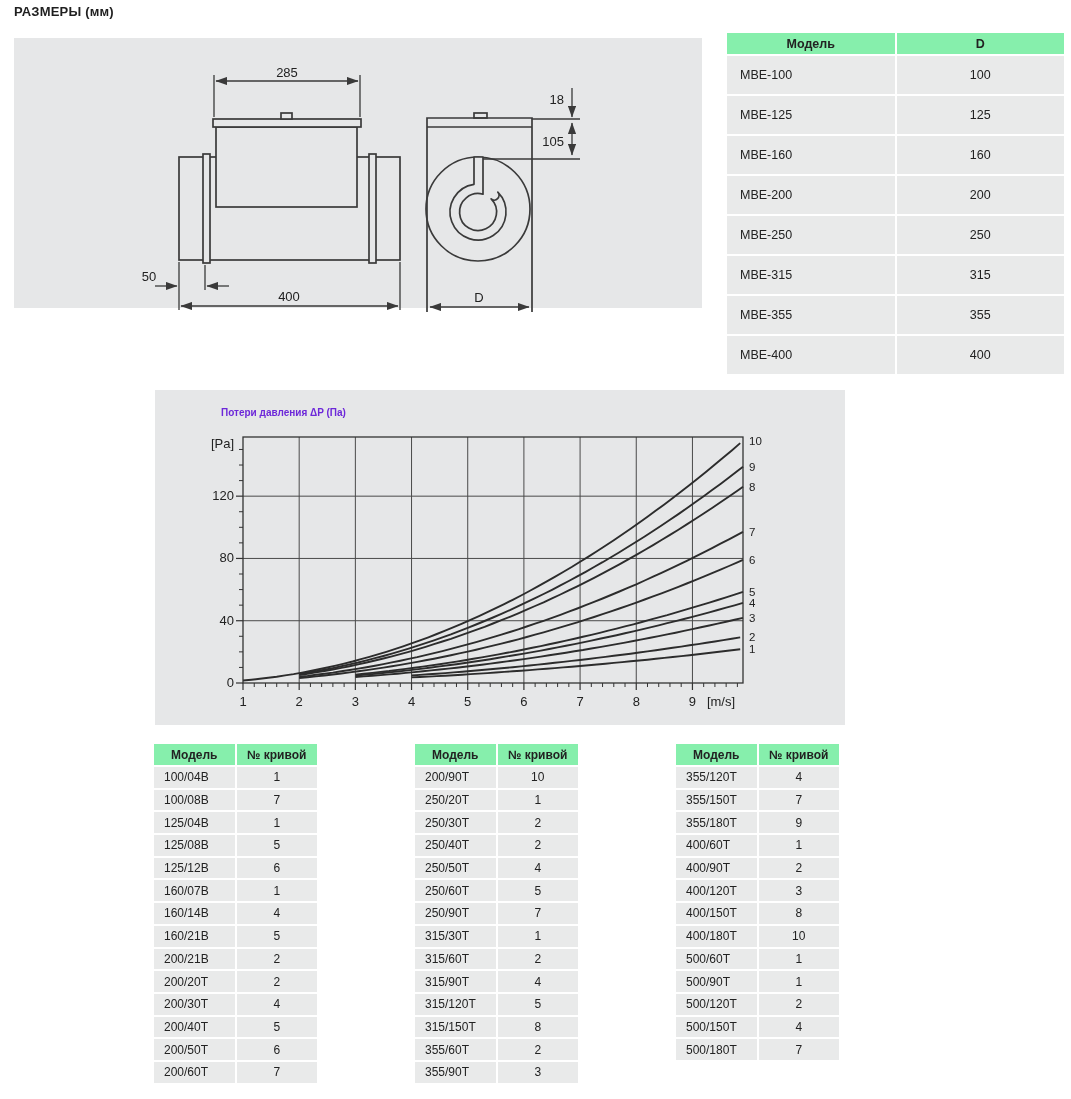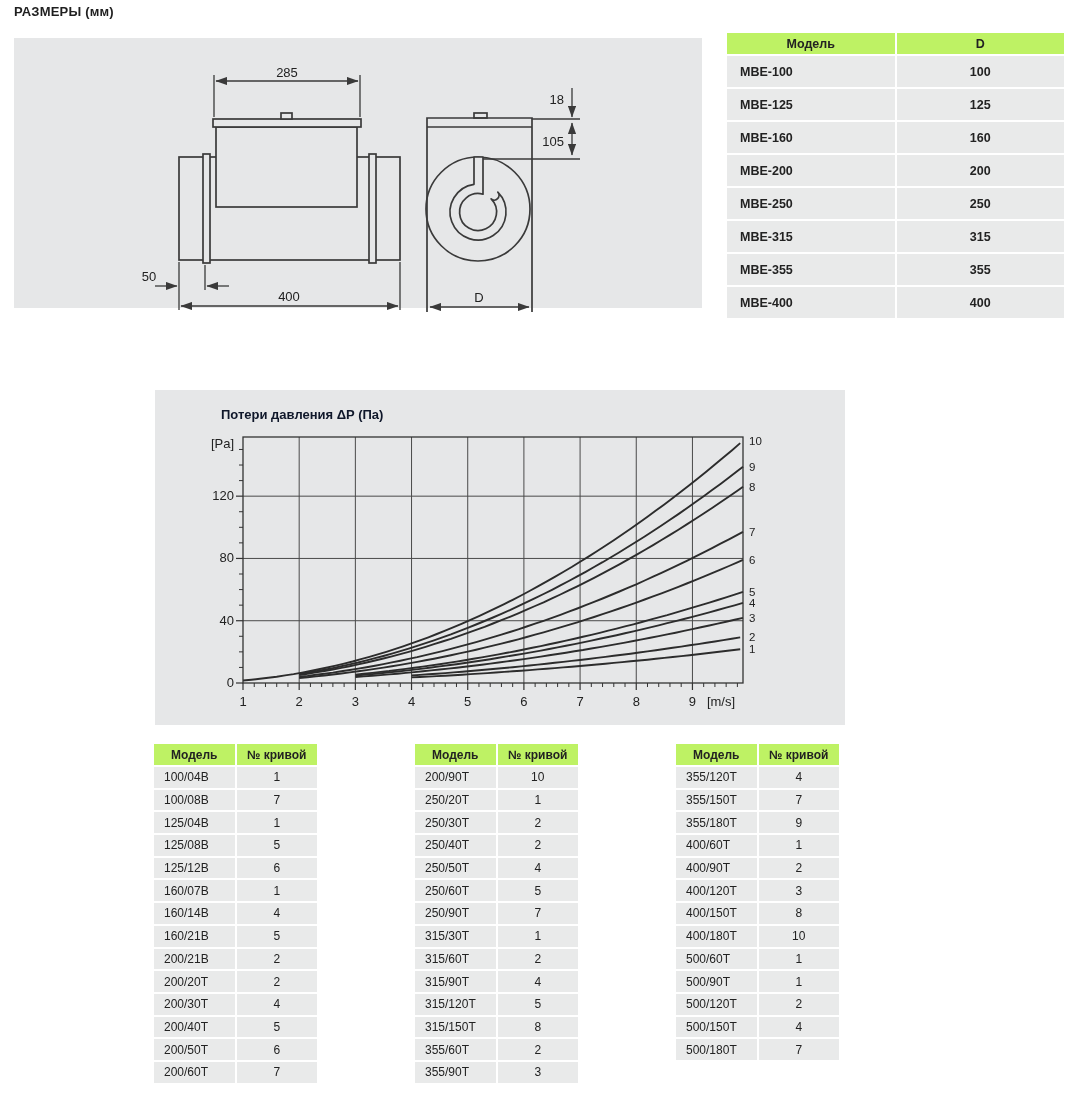--- a/index.html
+++ b/index.html
@@ -8,38 +8,38 @@
     font-family:"Liberation Sans", sans-serif; color:#222;
   }
   .page-title {
     position:absolute; left:14px; top:4px; margin:0;
     font-size:13px; font-weight:bold; letter-spacing:.2px; color:#1f1f1f;
   }
   .panel { position:absolute; background:#e6e7e8; }
   .drawing-panel { left:14px; top:38px; width:688px; height:270px; }
   .chart-panel  { left:155px; top:390px; width:690px; height:335px; }
   .chart-title {
-    position:absolute; left:66px; top:17px; font-size:13px; font-weight:bold; color:#0f172a;
+    position:absolute; left:66px; top:17px; font-size:10px; font-weight:bold; color:#6d28d9;
   }
   svg { display:block; }
 
   table.dtable {
     position:absolute; border-collapse:separate; border-spacing:2.5px 2.4px;
     table-layout:fixed;
   }
   table.dtable th {
-    background:#bef264; font-weight:bold; text-align:center; color:#222; padding:0;
+    background:#86efac; font-weight:bold; text-align:center; color:#222; padding:0;
   }
   table.dtable td { background:#e9eaea; color:#222; padding:0; }
   table.dtable td.model { text-align:left; }
   table.dtable td.val, table.dtable th { text-align:center; }
 
   table.top-table { left:725px; top:31px; width:341px; font-size:12.5px; }
   table.top-table th { height:21px; font-size:12.5px; }
-  table.top-table td { height:31px;font-weight:bold; }
+  table.top-table td { height:38px; }
   table.top-table td.model { padding-left:13px; }
 
   table.curve-table { width:167px; font-size:12px; top:742px; }
   table.curve-table th { height:21px; font-size:12px; }
   table.curve-table td { height:20.7px; }
   table.curve-table td.model { padding-left:10px; }
   .ct-1 { left:152px; } .ct-2 { left:413px; } .ct-3 { left:674px; }
 </style>
 </head>
 <body>

